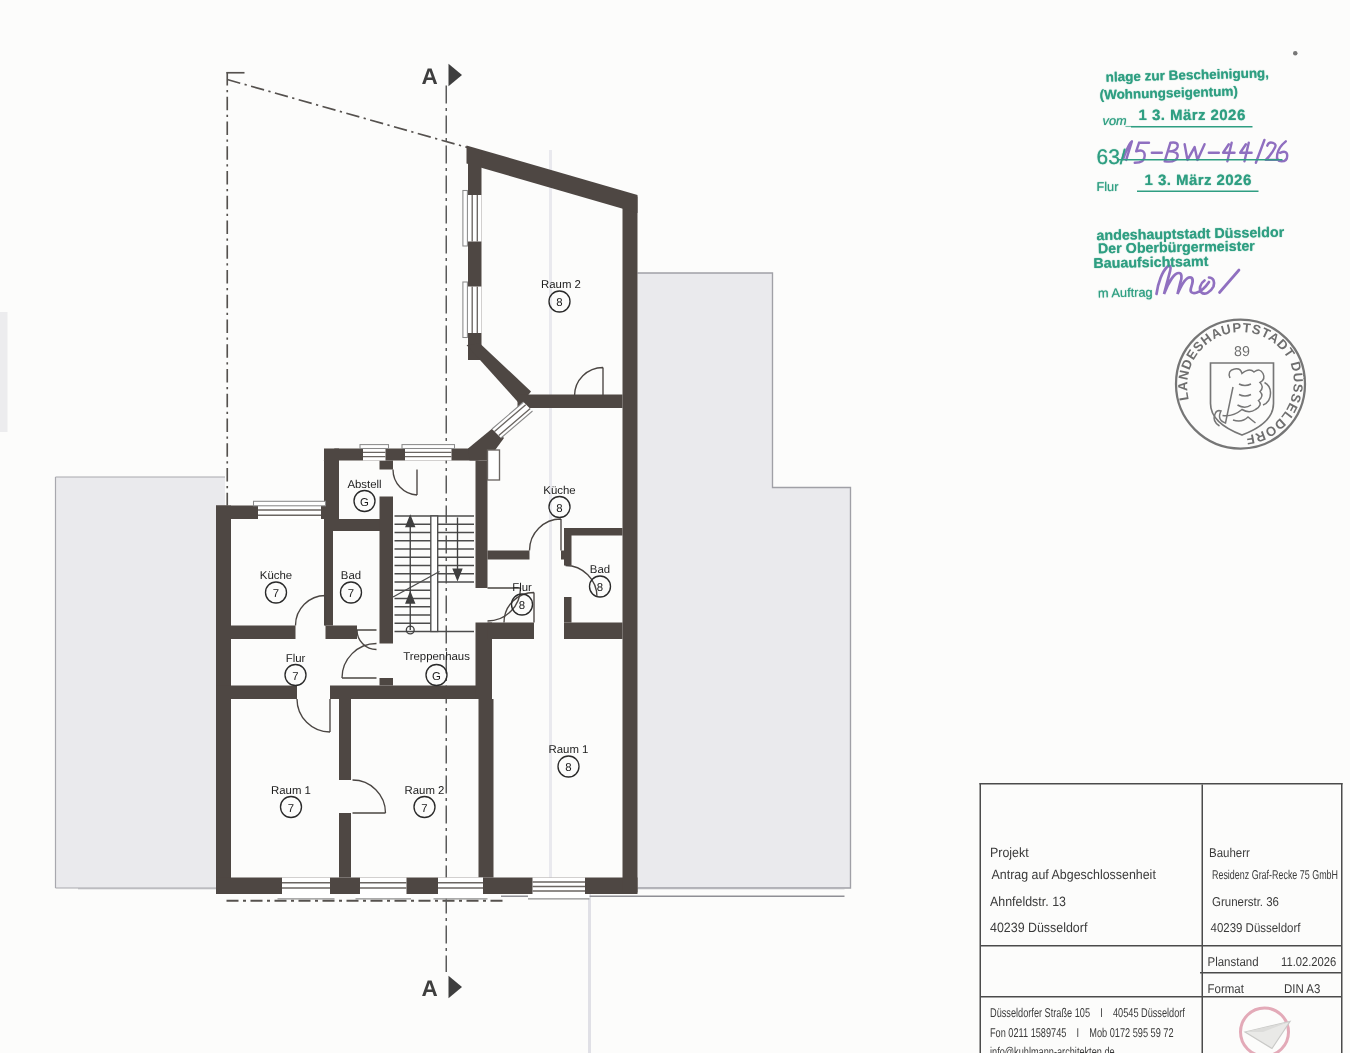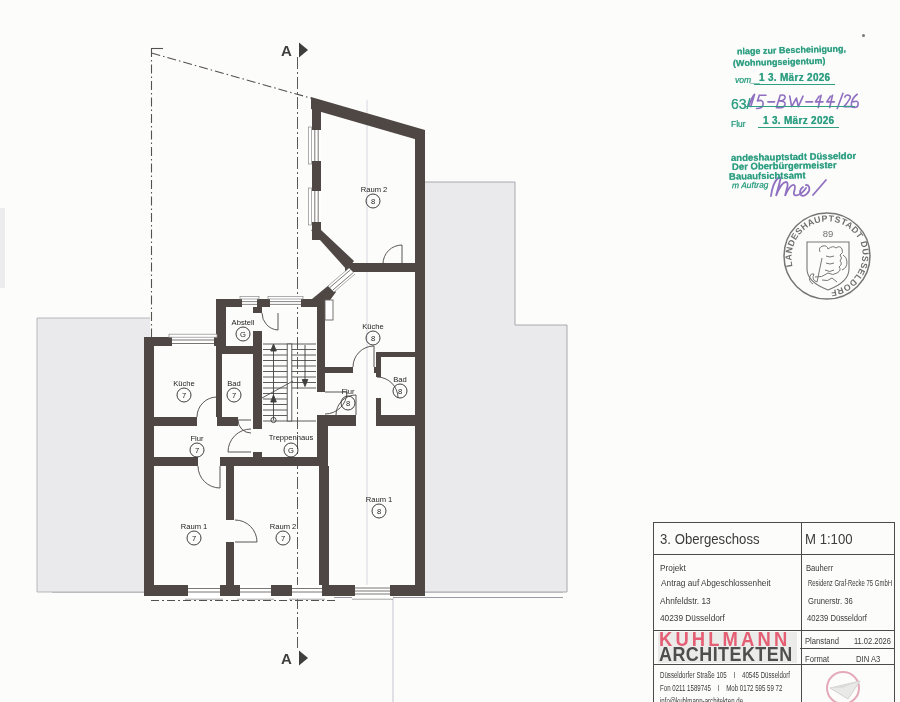--- a/index.html
+++ b/index.html
@@ -346,54 +346,40 @@
 
   <div style="position:absolute;left:3px;top:56px;font-size:14px;white-space:nowrap;">63/</div>
   <div style="position:absolute;left:17px;top:66px;width:110px;border-bottom:1.2px solid #2f9e82;"></div>
 
   <div style="position:absolute;left:3px;top:78.5px;font-size:8.5px;white-space:nowrap;">Flur</div>
   <div style="position:absolute;left:30px;top:75px;font-size:10px;font-weight:bold;letter-spacing:0.3px;white-space:nowrap;border-bottom:1.2px solid #2f9e82;padding:0 5px 1px 5px;">1 3. März 2026</div>
 
   <div style="position:absolute;left:3px;top:110.5px;font-size:9.5px;font-weight:bold;white-space:nowrap;transform:rotate(-1deg);">andeshauptstadt Düsseldor</div>
   <div style="position:absolute;left:4px;top:120px;font-size:9.5px;font-weight:bold;white-space:nowrap;transform:rotate(-1deg);">Der Oberbürgermeister</div>
   <div style="position:absolute;left:1px;top:129.5px;font-size:9.5px;font-weight:bold;white-space:nowrap;transform:rotate(-1deg);">Bauaufsichtsamt</div>
-  <div style="position:absolute;left:4px;top:140px;font-size:8.5px;white-space:nowrap;transform:rotate(-1deg);font-style:italic;">m Auftrag</div>
+  <div style="position:absolute;left:4px;top:150px;font-size:8.5px;white-space:nowrap;transform:rotate(-1deg);">m Auftrag</div>
 </div>
 
 <div class="abs" style="left:653px;top:521.5px;width:240px;height:180.5px;border-left:1.1px solid #4b4b4b;border-top:1.1px solid #4b4b4b;border-right:1.1px solid #4b4b4b;color:#3a3a3a;">
 
-  <div class="abs" style="left:0;top:0;width:100%;height:31.5px;border-bottom:1px solid #4b4b4b;">
-
-    <div class="abs" style="left:6px;top:7px;font-size:15.5px;color:#3c3c3c;transform:scaleX(0.85);transform-origin:0 0;white-space:nowrap;">3. Obergeschoss</div>
-
-    <div class="abs" style="left:151px;top:7px;font-size:15.5px;color:#3c3c3c;transform:scaleX(0.85);transform-origin:0 0;white-space:nowrap;">M 1:100</div>
-  </div>
 
   <div class="abs" style="left:146.5px;top:0;width:1px;height:180.5px;background:#4b4b4b;"></div>
 
   <div class="abs" style="left:6px;top:40px;font-size:9px;transform:scaleX(0.92);transform-origin:0 0;white-space:nowrap;">Projekt</div>
   <div class="abs" style="left:7px;top:55px;font-size:9px;transform:scaleX(0.92);transform-origin:0 0;white-space:nowrap;">Antrag auf Abgeschlossenheit</div>
   <div class="abs" style="left:6px;top:73px;font-size:9px;transform:scaleX(0.92);transform-origin:0 0;white-space:nowrap;">Ahnfeldstr. 13</div>
   <div class="abs" style="left:6px;top:90px;font-size:9px;transform:scaleX(0.92);transform-origin:0 0;white-space:nowrap;">40239 Düsseldorf</div>
 
   <div class="abs" style="left:152px;top:40px;font-size:8.5px;transform:scaleX(0.9);transform-origin:0 0;white-space:nowrap;">Bauherr</div>
   <div class="abs" style="left:154px;top:55px;font-size:8.5px;transform:scaleX(0.7);transform-origin:0 0;white-space:nowrap;">Residenz Graf-Recke 75 GmbH</div>
   <div class="abs" style="left:154px;top:73px;font-size:8.5px;transform:scaleX(0.9);transform-origin:0 0;white-space:nowrap;">Grunerstr. 36</div>
   <div class="abs" style="left:153px;top:90px;font-size:8.5px;transform:scaleX(0.9);transform-origin:0 0;white-space:nowrap;">40239 Düsseldorf</div>
 
   <div class="abs" style="left:0;top:107px;width:240px;height:1px;background:#4b4b4b;"></div>
 
-  <div class="abs" style="left:0;top:108px;width:146px;height:33px;">
-
-    <div class="abs" style="left:4px;top:1px;width:139px;height:31px;background:#ebebe9;"></div>
-
-    <div class="abs" style="left:5px;top:-3px;font-size:20px;font-weight:bold;color:#e45f74;letter-spacing:3.4px;transform:scaleX(0.92);transform-origin:0 0;white-space:nowrap;">KUHLMANN</div>
-
-    <div class="abs" style="left:5px;top:12px;font-size:19.5px;font-weight:bold;color:#4e4e4e;letter-spacing:0.5px;transform:scaleX(0.92);transform-origin:0 0;white-space:nowrap;">ARCHITEKTEN</div>
-  </div>
 
   <div class="abs" style="left:151px;top:113.5px;font-size:8.5px;transform:scaleX(0.9);transform-origin:0 0;">Planstand</div>
   <div class="abs" style="left:200px;top:113.5px;font-size:8.5px;transform:scaleX(0.88);transform-origin:0 0;">11.02.2026</div>
   <div class="abs" style="left:146px;top:125.5px;width:94px;height:1px;background:#4b4b4b;"></div>
 
   <div class="abs" style="left:151px;top:131px;font-size:8.5px;transform:scaleX(0.9);transform-origin:0 0;">Format</div>
   <div class="abs" style="left:202px;top:131px;font-size:8.5px;transform:scaleX(0.9);transform-origin:0 0;">DIN A3</div>
 
   <div class="abs" style="left:0;top:141px;width:240px;height:1px;background:#4b4b4b;"></div>
 

